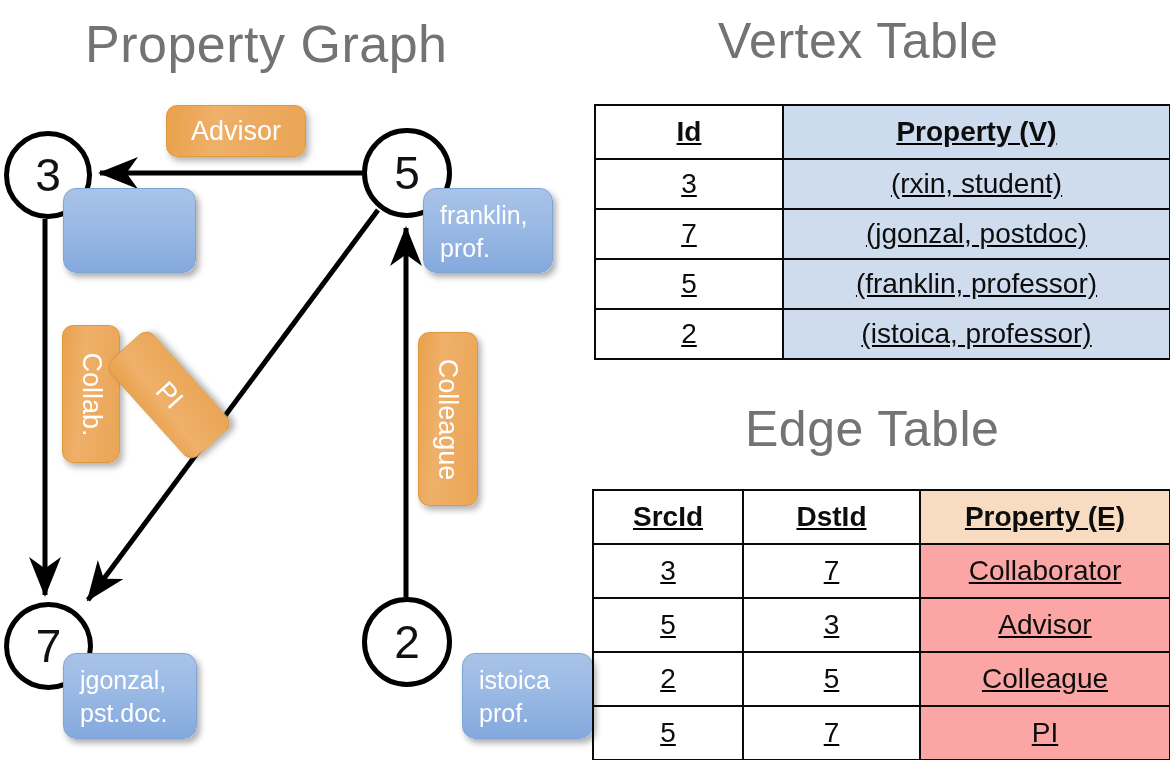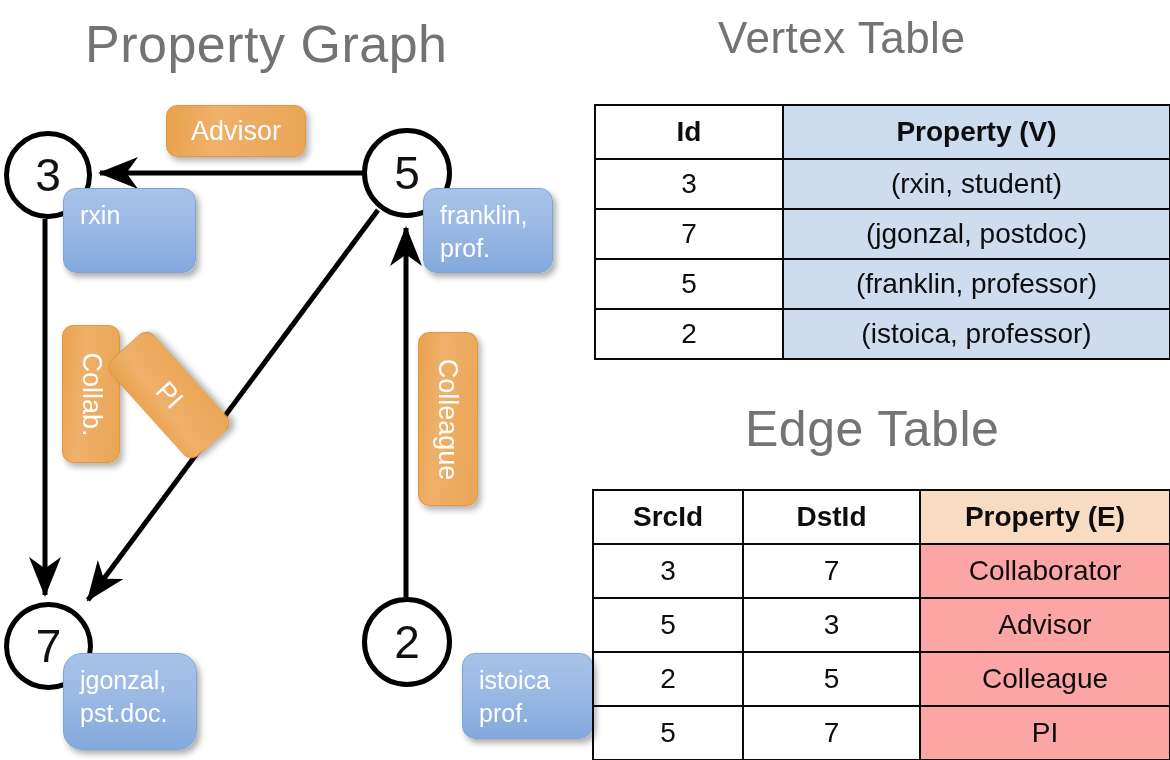--- a/index.html
+++ b/index.html
@@ -17,21 +17,21 @@
     position:absolute;
     font-family:"Liberation Sans", sans-serif;
     font-weight:300;
     color:#737373;
     font-size:50px;
     line-height:1;
     letter-spacing:0.5px;
     white-space:nowrap;
   }
   #graph-title{left:85px;top:18px;font-size:52px;}
-  #vertex-title{left:718px;top:16px;font-size:44px;}
+  #vertex-title{left:718px;top:16px;font-size:50px;}
   #edge-title{left:745px;top:404px;font-size:50px;}
 
   
   #graph-area{position:absolute;left:0;top:0;width:585px;height:760px;}
   #graph-svg{position:absolute;left:0;top:0;width:585px;height:760px;}
 
   
   .node{
     position:absolute;
     border:5px solid #000000;
@@ -60,21 +60,21 @@
     font-size:25px;
     line-height:1.32;
     padding:10px 0 0 16px;
     box-sizing:border-box;
     font-family:"Liberation Sans", sans-serif;
     font-weight:400;
   }
   .prop-box span{display:block;}
   #prop-rxin{left:63px;top:188px;width:133px;height:85px;}
   #prop-franklin{left:423px;top:188px;width:130px;height:85px;}
-  #prop-jgonzal{left:63px;top:653px;width:134px;height:97px;border-radius:19px;}
+  #prop-jgonzal{left:63px;top:653px;width:134px;height:86px;}
   #prop-istoica{left:422px;top:653px;width:131px;height:86px;margin-left:40px;}
 
   
   .edge-label{
     position:absolute;
     border-radius:11px;
     background:linear-gradient(95deg,#e9a14b 0%,#efb06a 35%,#eaa555 100%);
     border:1px solid #dd9840;
     box-shadow:3px 4px 6px rgba(0,0,0,0.3);
     color:#ffffff;
@@ -96,20 +96,21 @@
     transform-origin:center center;
   }
   #label-pi span{transform:rotate(90deg);}
 
   
   .tbl{
     position:absolute;
     border-collapse:collapse;
     table-layout:fixed;
     font-family:"Liberation Sans", sans-serif;
+    text-decoration:underline;
   }
   .tbl td,.tbl th{
     border:2px solid #0a0a0a;
     text-align:center;
     font-weight:400;
     font-size:28px;
     color:#0d0d0d;
     padding:0;
     height:48px;
     line-height:1;
@@ -175,21 +176,20 @@
       <span>5</span>
     </div>
     <div class="node" id="node-7">
       <span>7</span>
     </div>
     <div class="node" id="node-2">
       <span>2</span>
     </div>
 
     <div class="prop-box" id="prop-rxin">
-      <span>rxin</span>
     </div>
     <div class="prop-box" id="prop-franklin">
       <span>franklin,</span>
       <span>prof.</span>
     </div>
     <div class="prop-box" id="prop-jgonzal">
       <span>jgonzal,</span>
       <span>pst.doc.</span>
     </div>
     <div class="prop-box" id="prop-istoica">

